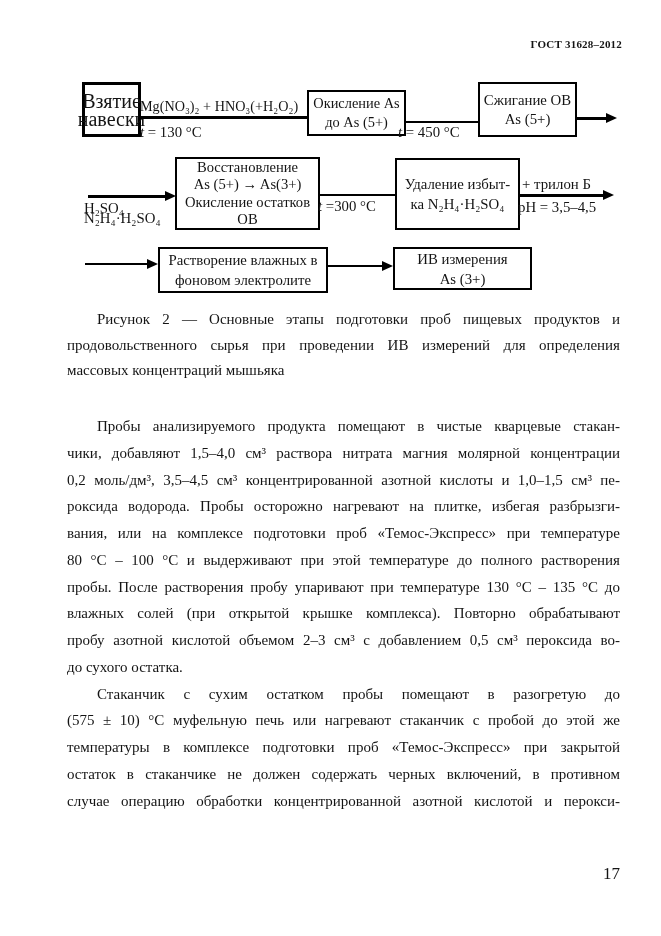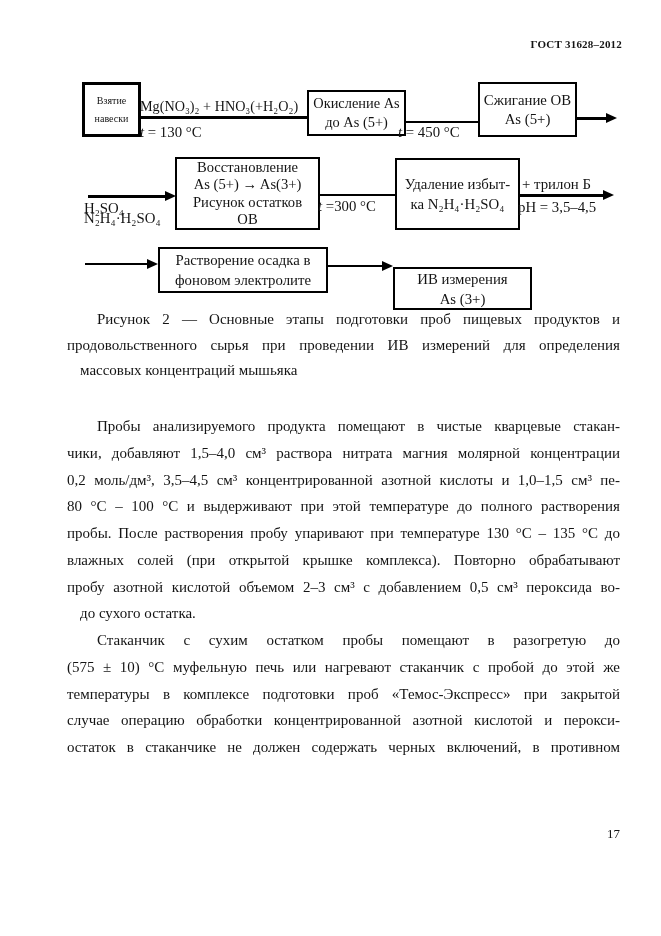--- a/index.html
+++ b/index.html
@@ -19,30 +19,30 @@
   .hline{position:absolute;background:#000;}
   .ah{position:absolute;width:0;height:0;border-top:5px solid transparent;
       border-bottom:5px solid transparent;border-left:11px solid #000;}
   .flabel{position:absolute;font-size:14.8px;line-height:16px;text-align:left;white-space:nowrap;}
   .ital{font-style:italic;}
   
   .tblock{position:absolute;left:67px;width:553px;font-size:15px;}
   .cap{top:307px;line-height:25.5px;}
   .bod{top:413px;line-height:26.75px;}
   .jline{text-align:justify;text-align-last:justify;}
-  .lline{text-align:left;text-align-last:left;margin-left:13px;}
+  .lline{text-align:left;text-align-last:left;}
   .indent{text-indent:30px;}
-  .pageno{position:absolute;top:826px;right:41px;font-size:13px;}
+  .pageno{position:absolute;top:864px;right:41px;font-size:17px;}
 </style>
 </head>
 <body>
 
 <div class="hdr">ГОСТ 31628–2012</div>
 
-<div class="box" style="left:82px;top:82px;width:59px;height:55px;border-width:3px;font-size:10px;line-height:18px;">
+<div class="box" style="left:82px;top:82px;width:59px;height:55px;border-width:3px;font-size:20px;line-height:18px;">
   <div class="bl">Взятие</div>
   <div class="bl">навески</div>
 </div>
 <div class="hline" style="left:140px;top:116px;width:167px;height:3px;"></div>
 <div class="flabel" style="left:140px;top:98px;width:167px;font-size:14.2px;">Mg(NO₃)₂ + HNO₃(+H₂O₂)</div>
 <div class="flabel" style="left:140px;top:124px;width:167px;"><span class="ital">t</span><span> = 130 °C</span></div>
 <div class="box" style="left:307px;top:90px;width:99px;height:46px;font-size:14.4px;">
   <div class="bl">Окисление As</div>
   <div class="bl">до As (5+)</div>
 </div>
@@ -55,62 +55,64 @@
 <div class="hline" style="left:577px;top:117px;width:31px;height:2.5px;"></div>
 <div class="ah" style="left:606px;top:113px;"></div>
 
 <div class="hline" style="left:88px;top:195px;width:79px;height:2.5px;"></div>
 <div class="ah" style="left:165px;top:191px;"></div>
 <div class="flabel" style="left:84px;top:177px;width:88px;margin-top:33px;">N₂H₄·H₂SO₄</div>
 <div class="flabel" style="left:84px;top:200px;width:88px;font-family:Liberation Serif, serif;">H₂SO₄</div>
 <div class="box" style="left:175px;top:157px;width:145px;height:73px;line-height:17.5px;font-size:14.6px;">
   <div class="bl">Восстановление</div>
   <div class="bl">As (5+) → As(3+)</div>
-  <div class="bl">Рисунок остатков</div>
+  <div class="bl">Окисление остатков</div>
   <div class="bl">ОВ</div>
 </div>
 <div class="hline" style="left:320px;top:194px;width:75px;height:1.5px;"></div>
 <div class="flabel" style="left:318px;top:198px;width:79px;"><span class="ital">t</span><span> =300 °C</span></div>
 <div class="box" style="left:395px;top:158px;width:125px;height:72px;border-width:2px;line-height:20px;">
   <div class="bl">Удаление избыт-</div>
   <div class="bl">ка N₂H₄·H₂SO₄</div>
 </div>
 <div class="hline" style="left:520px;top:194px;width:84px;height:2.5px;"></div>
 <div class="ah" style="left:603px;top:190px;"></div>
 <div class="flabel" style="left:522px;top:176px;width:90px;">+ трилон Б</div>
 <div class="flabel" style="left:518px;top:199px;width:100px;">рН = 3,5–4,5</div>
 
 <div class="hline" style="left:85px;top:263px;width:64px;height:2px;"></div>
 <div class="ah" style="left:147px;top:259px;"></div>
 <div class="box" style="left:158px;top:247px;width:170px;height:46px;line-height:20px;">
-  <div class="bl">Растворение осадка в</div>
+  <div class="bl">Растворение влажных в</div>
   <div class="bl">фоновом электролите</div>
 </div>
 <div class="hline" style="left:328px;top:265px;width:56px;height:1.5px;"></div>
 <div class="ah" style="left:382px;top:261px;"></div>
-<div class="box" style="left:393px;top:247px;width:139px;height:43px;line-height:20px;margin-top:20px;">
+<div class="box" style="left:393px;top:247px;width:139px;height:43px;line-height:20px;">
   <div class="bl">ИВ измерения</div>
   <div class="bl">As (3+)</div>
 </div>
 
 <div class="tblock cap">
   <div class="jline indent">Рисунок 2 — Основные этапы подготовки проб пищевых продуктов и</div>
   <div class="jline">продовольственного сырья при проведении ИВ измерений для определения</div>
   <div class="lline">массовых концентраций мышьяка</div>
 </div>
 
 <div class="tblock bod">
   <div class="jline indent">Пробы анализируемого продукта помещают в чистые кварцевые стакан-</div>
   <div class="jline">чики, добавляют 1,5–4,0 см³ раствора нитрата магния молярной концентрации</div>
   <div class="jline">0,2 моль/дм³, 3,5–4,5 см³ концентрированной азотной кислоты и 1,0–1,5 см³ пе-</div>
+  <div class="jline">роксида водорода. Пробы осторожно нагревают на плитке, избегая разбрызги-</div>
+  <div class="jline">вания, или на комплексе подготовки проб «Темос-Экспресс» при температуре</div>
   <div class="jline">80 °С – 100 °С и выдерживают при этой температуре до полного растворения</div>
   <div class="jline">пробы. После растворения пробу упаривают при температуре 130 °С – 135 °С до</div>
   <div class="jline">влажных солей (при открытой крышке комплекса). Повторно обрабатывают</div>
   <div class="jline">пробу азотной кислотой объемом 2–3 см³ с добавлением 0,5 см³ пероксида во-</div>
   <div class="lline">до сухого остатка.</div>
   <div class="jline indent">Стаканчик с сухим остатком пробы помещают в разогретую до</div>
   <div class="jline">(575 ± 10) °С муфельную печь или нагревают стаканчик с пробой до этой же</div>
   <div class="jline">температуры в комплексе подготовки проб «Темос-Экспресс» при закрытой</div>
+  <div class="jline">остаток в стаканчике не должен содержать черных включений, в противном</div>
   <div class="jline">случае операцию обработки концентрированной азотной кислотой и перокси-</div>
-  <div class="jline">остаток в стаканчике не должен содержать черных включений, в противном</div>
 </div>
 
 <div class="pageno">17</div>
 
 </body></html>

